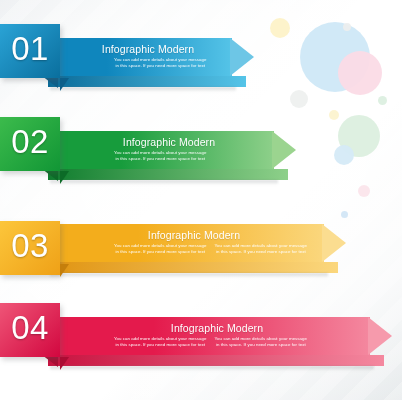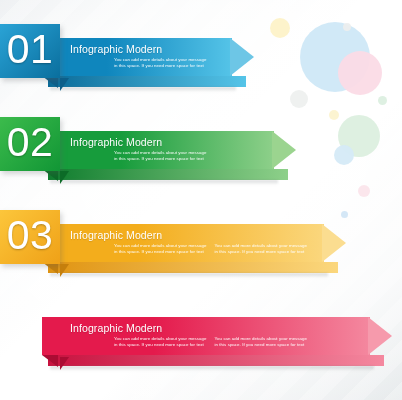--- a/index.html
+++ b/index.html
@@ -64,33 +64,33 @@
   }
 
   
   .tab{
     position:absolute;left:0;width:60px;height:54px;
     box-shadow:2px 3px 5px rgba(90,95,100,.25);
   }
   .tab .num{
     position:absolute;inset:0;
     display:flex;align-items:center;justify-content:center;
-    font-size:41px;font-weight:400;letter-spacing:.5px;
+    font-size:33px;font-weight:400;letter-spacing:.5px;
     color:#ffffff;
     text-shadow:0 1px 2px rgba(0,0,0,.28);
     font-family:"Liberation Sans", sans-serif;
     padding-bottom:4px;box-sizing:border-box;
   }
   .tab-edge{
     position:absolute;width:9px;height:13px;
     clip-path:polygon(0 0,100% 0,0 100%);
   }
 
   
-  .txtwrap{position:absolute;top:0;height:38px;color:#fff;}
+  .txtwrap{position:absolute;top:0;height:38px;color:#fff;text-align:center;}
   .headline{
     font-size:10.5px;font-weight:400;letter-spacing:.1px;
     line-height:12px;margin:0;padding-top:5px;
     text-shadow:0 1px 1px rgba(0,0,0,.14);
     white-space:nowrap;
   }
   .cols{display:flex;gap:8px;padding-top:2px;padding-left:44px;}
   .col p{
     margin:0;font-size:4.4px;line-height:6.2px;
     letter-spacing:.05px;white-space:nowrap;opacity:.97;
@@ -176,21 +176,21 @@
                 <p>You can add more details about your message</p>
                 <p>in this space. If you need more space for text</p>
               </div>
               <div class="col">
                 <p>You can add more details about your message</p>
                 <p>in this space. If you need more space for text</p>
               </div>
             </div>
           </div>
         </div>
-        <div class="tab" style="top: 0px; background: linear-gradient(135deg, rgb(252, 198, 59) 0%, rgb(239, 161, 23) 100%);">
+        <div class="tab" style="top: 11px; background: linear-gradient(135deg, rgb(252, 198, 59) 0%, rgb(239, 161, 23) 100%);">
           <div class="num">03</div>
         </div>
         <div class="tab-edge" style="left: 60px; top: 54px; background: rgb(197, 127, 12);"></div>
       </div>
       <div class="row" style="top: 303px; width: 402px; height: 80px;">
         <div class="fold" style="left: 48px; top: 52px; width: 336px; background: linear-gradient(to right, rgb(200, 18, 63), rgb(244, 136, 159));"></div>
         <div class="ribbon-shadow" style="left: 50px; top: 63px; width: 324px; right: auto;"></div>
         <div class="tuck" style="left: 42px; top: 52px; background: rgb(171, 12, 51);"></div>
         <div class="ribbon" style="left: 42px; top: 14px; width: 350px;">
           <div class="body" style="background: linear-gradient(to right, rgb(228, 26, 76) 0%, rgb(228, 26, 76) 34%, rgb(244, 136, 159) 100%);"></div>
@@ -202,16 +202,19 @@
                 <p>You can add more details about your message</p>
                 <p>in this space. If you need more space for text</p>
               </div>
               <div class="col">
                 <p>You can add more details about your message</p>
                 <p>in this space. If you need more space for text</p>
               </div>
             </div>
           </div>
         </div>
+        <div class="tab" style="top: 0px; background: linear-gradient(135deg, rgb(239, 85, 119) 0%, rgb(210, 7, 63) 100%);">
+          <div class="num">04</div>
+        </div>
         <div class="tab-edge" style="left: 60px; top: 54px; background: rgb(171, 12, 51);"></div>
       </div>
     </div>
 </div>
 
 </body></html>

